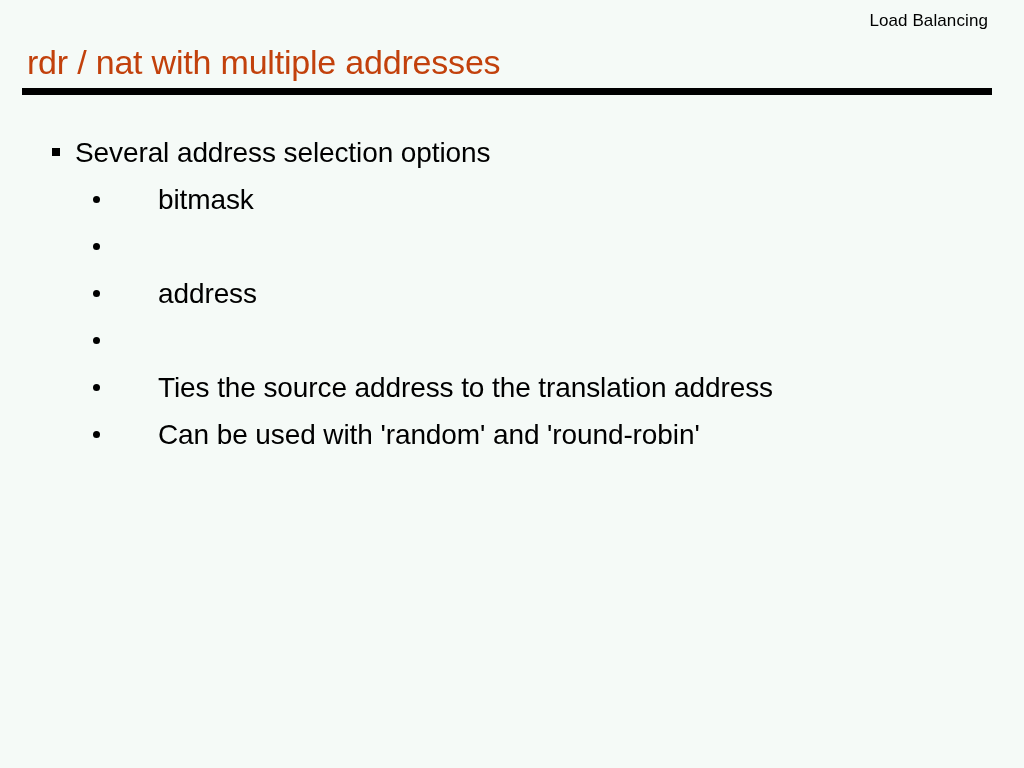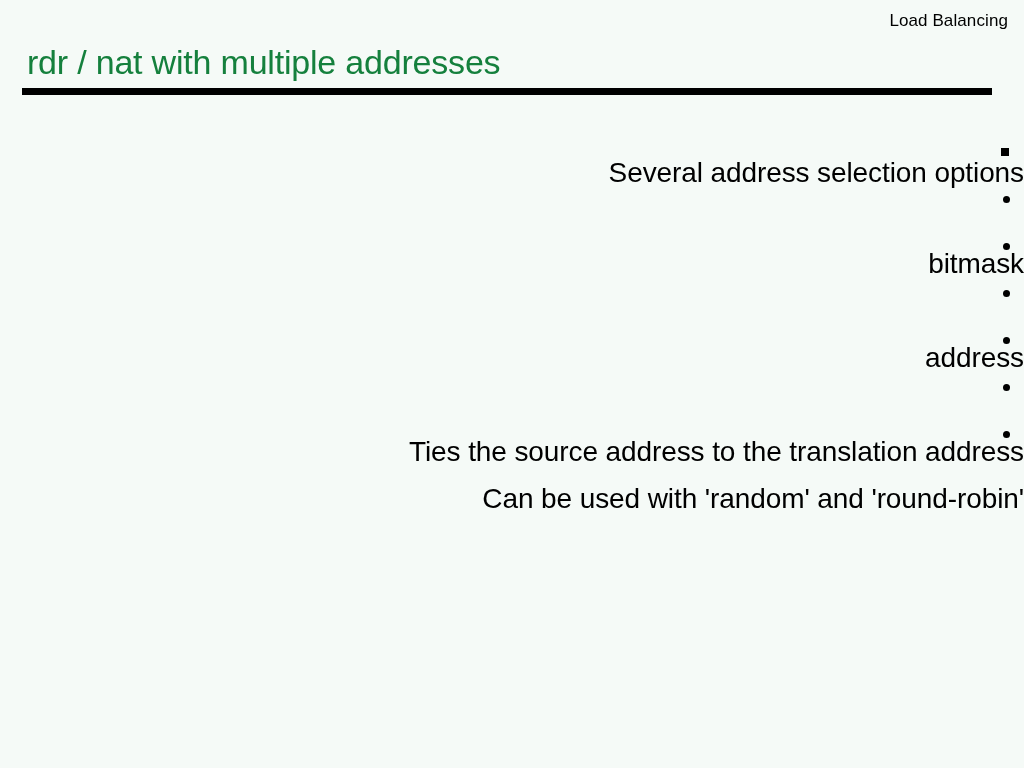--- a/index.html
+++ b/index.html
@@ -19,37 +19,37 @@
     position: relative;
     width: 1024px;
     height: 768px;
     background: #f5faf7;
   }
 
   
   .slide-header {
     position: absolute;
     top: 11px;
-    right: 16px;
+    right: 36px;
     font-size: 17px;
     line-height: 20px;
     color: #000000;
     letter-spacing: 0.1px;
     white-space: nowrap;
   }
 
   
   .slide-title {
     position: absolute;
     left: 27px;
     top: 42px;
     font-size: 34px;
     line-height: 40px;
     font-weight: normal;
-    color: #15803d;
+    color: #c2410c;
     letter-spacing: -0.2px;
     white-space: nowrap;
     margin: 0;
   }
 
   .title-rule {
     position: absolute;
     left: 22px;
     top: 88px;
     width: 970px;
@@ -61,23 +61,22 @@
   .slide-body {
     position: absolute;
     left: 0;
     top: 136px;
     width: 1024px;
   }
 
   .bullet-row {
     position: relative;
     display: flex;
-    align-items: flex-end;
+    align-items: flex-start;
     height: 47px;
-    flex-direction: column;
   }
 
   .bullet-row.level-1 {
     padding-left: 52px;
   }
   .bullet-row.level-2 {
     padding-left: 93px;
     gap: 44px;
   }
 

